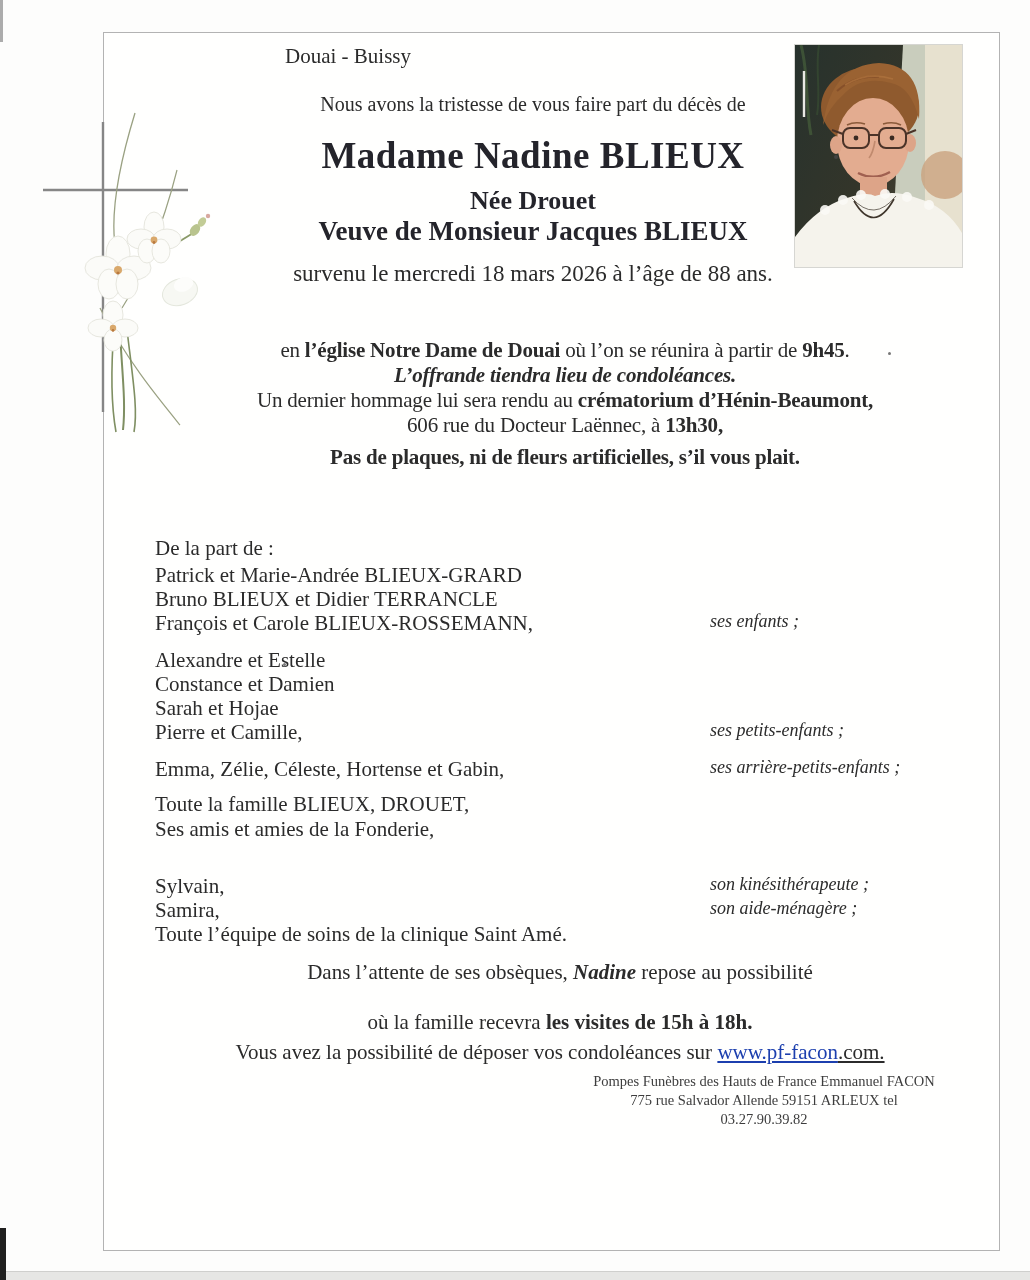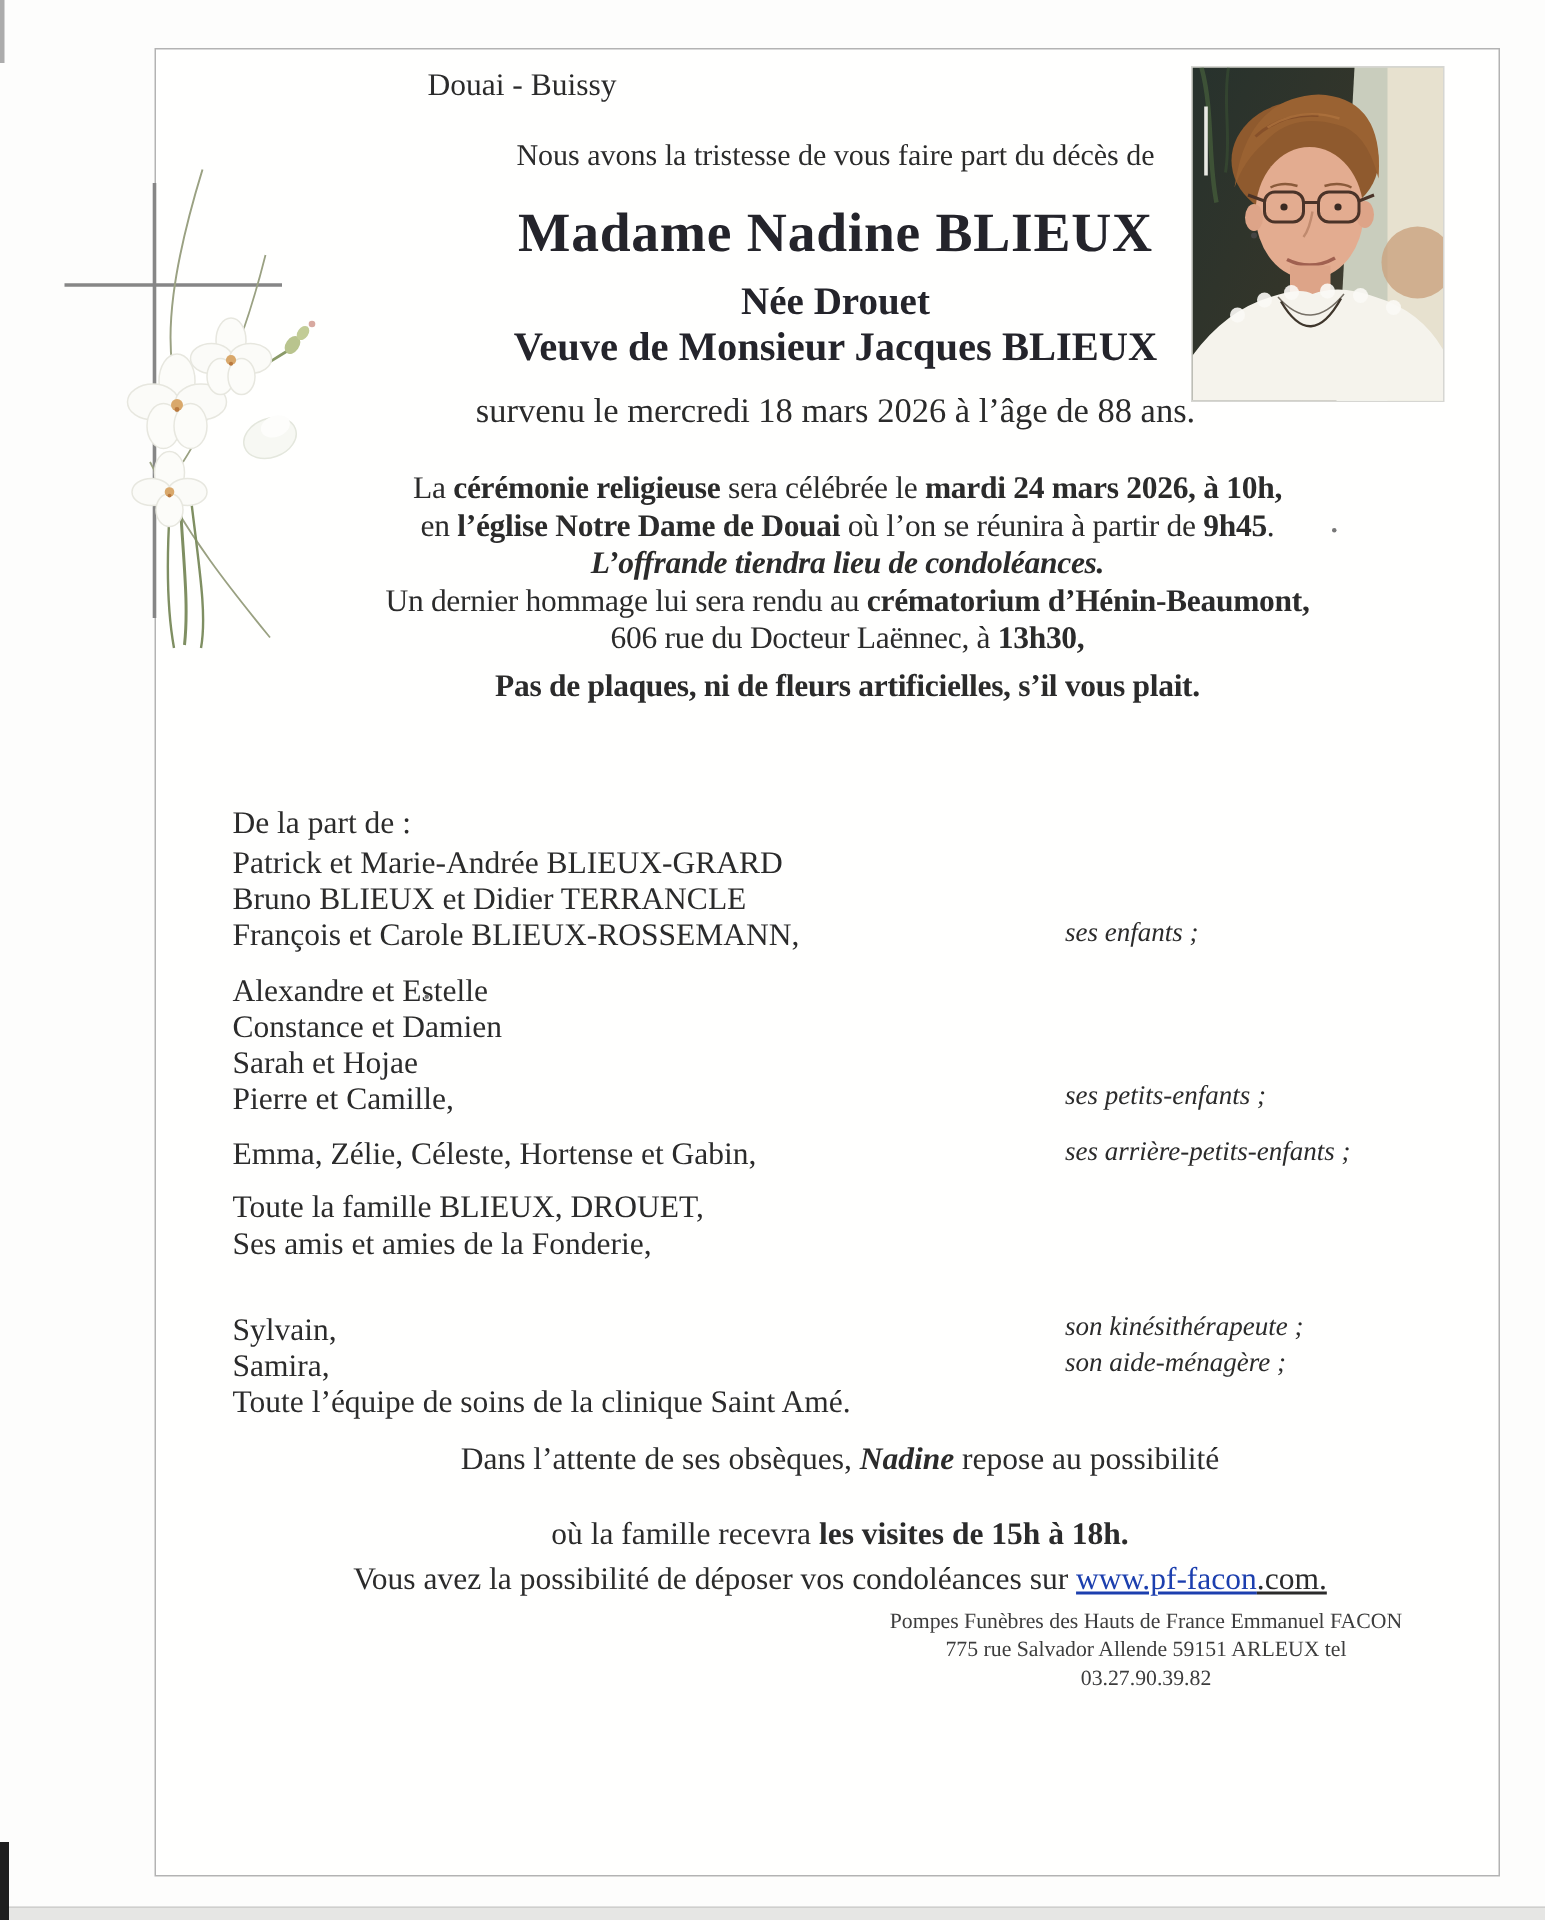--- a/index.html
+++ b/index.html
@@ -9,21 +9,21 @@
     font-family:"Liberation Serif","DejaVu Serif",serif;
     color:#2b2b2b;
   }
   .page{position:absolute;inset:0;}
   .frame{
     position:absolute;left:103px;top:32px;width:897px;height:1219px;
     border:1px solid #b3b3b3;background:#fffffe;box-sizing:border-box;
   }
   .abs{position:absolute;}
   .line{position:absolute;text-align:center;}
-  .hdr-col{left:103px;width:860px;padding-left:24px;}
+  .hdr-col{left:103px;width:860px;}
   .cer-col{left:135px;width:860px;}
   .clo-col{left:120px;width:880px;}
   .location{left:150px;top:44px;font-size:21px;text-align:center;width:300px;margin-left:48px;}
   .intro{top:93px;font-size:20px;}
   .title{top:134px;font-size:37px;font-weight:700;color:#24242b;letter-spacing:0.5px;}
   .maiden{top:186px;font-size:26px;font-weight:700;color:#24242b;}
   .widow{top:216px;font-size:27px;font-weight:700;color:#24242b;}
   .death{top:261px;font-size:23px;}
   .cer{font-size:21px;letter-spacing:-0.2px;}
   .b{font-weight:700;}
@@ -151,21 +151,20 @@
     <path d="M57,153 Q79,178 101,151" stroke="#3f362c" stroke-width="1" fill="none" opacity="0.7"></path>
   </svg>
 
   <div class="line location">Douai - Buissy</div>
   <div class="line hdr-col intro">Nous avons la tristesse de vous faire part du décès de</div>
   <div class="line hdr-col title">Madame Nadine BLIEUX</div>
   <div class="line hdr-col maiden">Née Drouet</div>
   <div class="line hdr-col widow">Veuve de Monsieur Jacques BLIEUX</div>
   <div class="line hdr-col death">survenu le mercredi 18 mars 2026 à l’âge de 88 ans.</div>
 
-  <div class="line cer-col cer" style="top:313px"><span>La </span><span class="b">cérémonie religieuse</span><span> sera célébrée le </span><span class="b">mardi 24 mars 2026, à 10h,</span></div>
   <div class="line cer-col cer" style="top:338px"><span>en </span><span class="b">l’église Notre Dame de Douai</span><span> où l’on se réunira à partir de </span><span class="b">9h45</span><span>.</span></div>
   <div class="line cer-col cer bi" style="top:363px">L’offrande tiendra lieu de condoléances.</div>
   <div class="line cer-col cer" style="top:388px"><span>Un dernier hommage lui sera rendu au </span><span class="b">crématorium d’Hénin-Beaumont,</span></div>
   <div class="line cer-col cer" style="top:413px"><span>606 rue du Docteur Laënnec, à </span><span class="b">13h30,</span></div>
   <div class="line cer-col cer b" style="top:445px">Pas de plaques, ni de fleurs artificielles, s’il vous plait.</div>
 
   <div class="line fam-head">De la part de :</div>
 
   <div class="fam-row" style="top:563px"><span>Patrick et Marie-Andrée BLIEUX-GRARD</span></div>
   <div class="fam-row" style="top:587px"><span>Bruno BLIEUX et Didier TERRANCLE</span></div>

